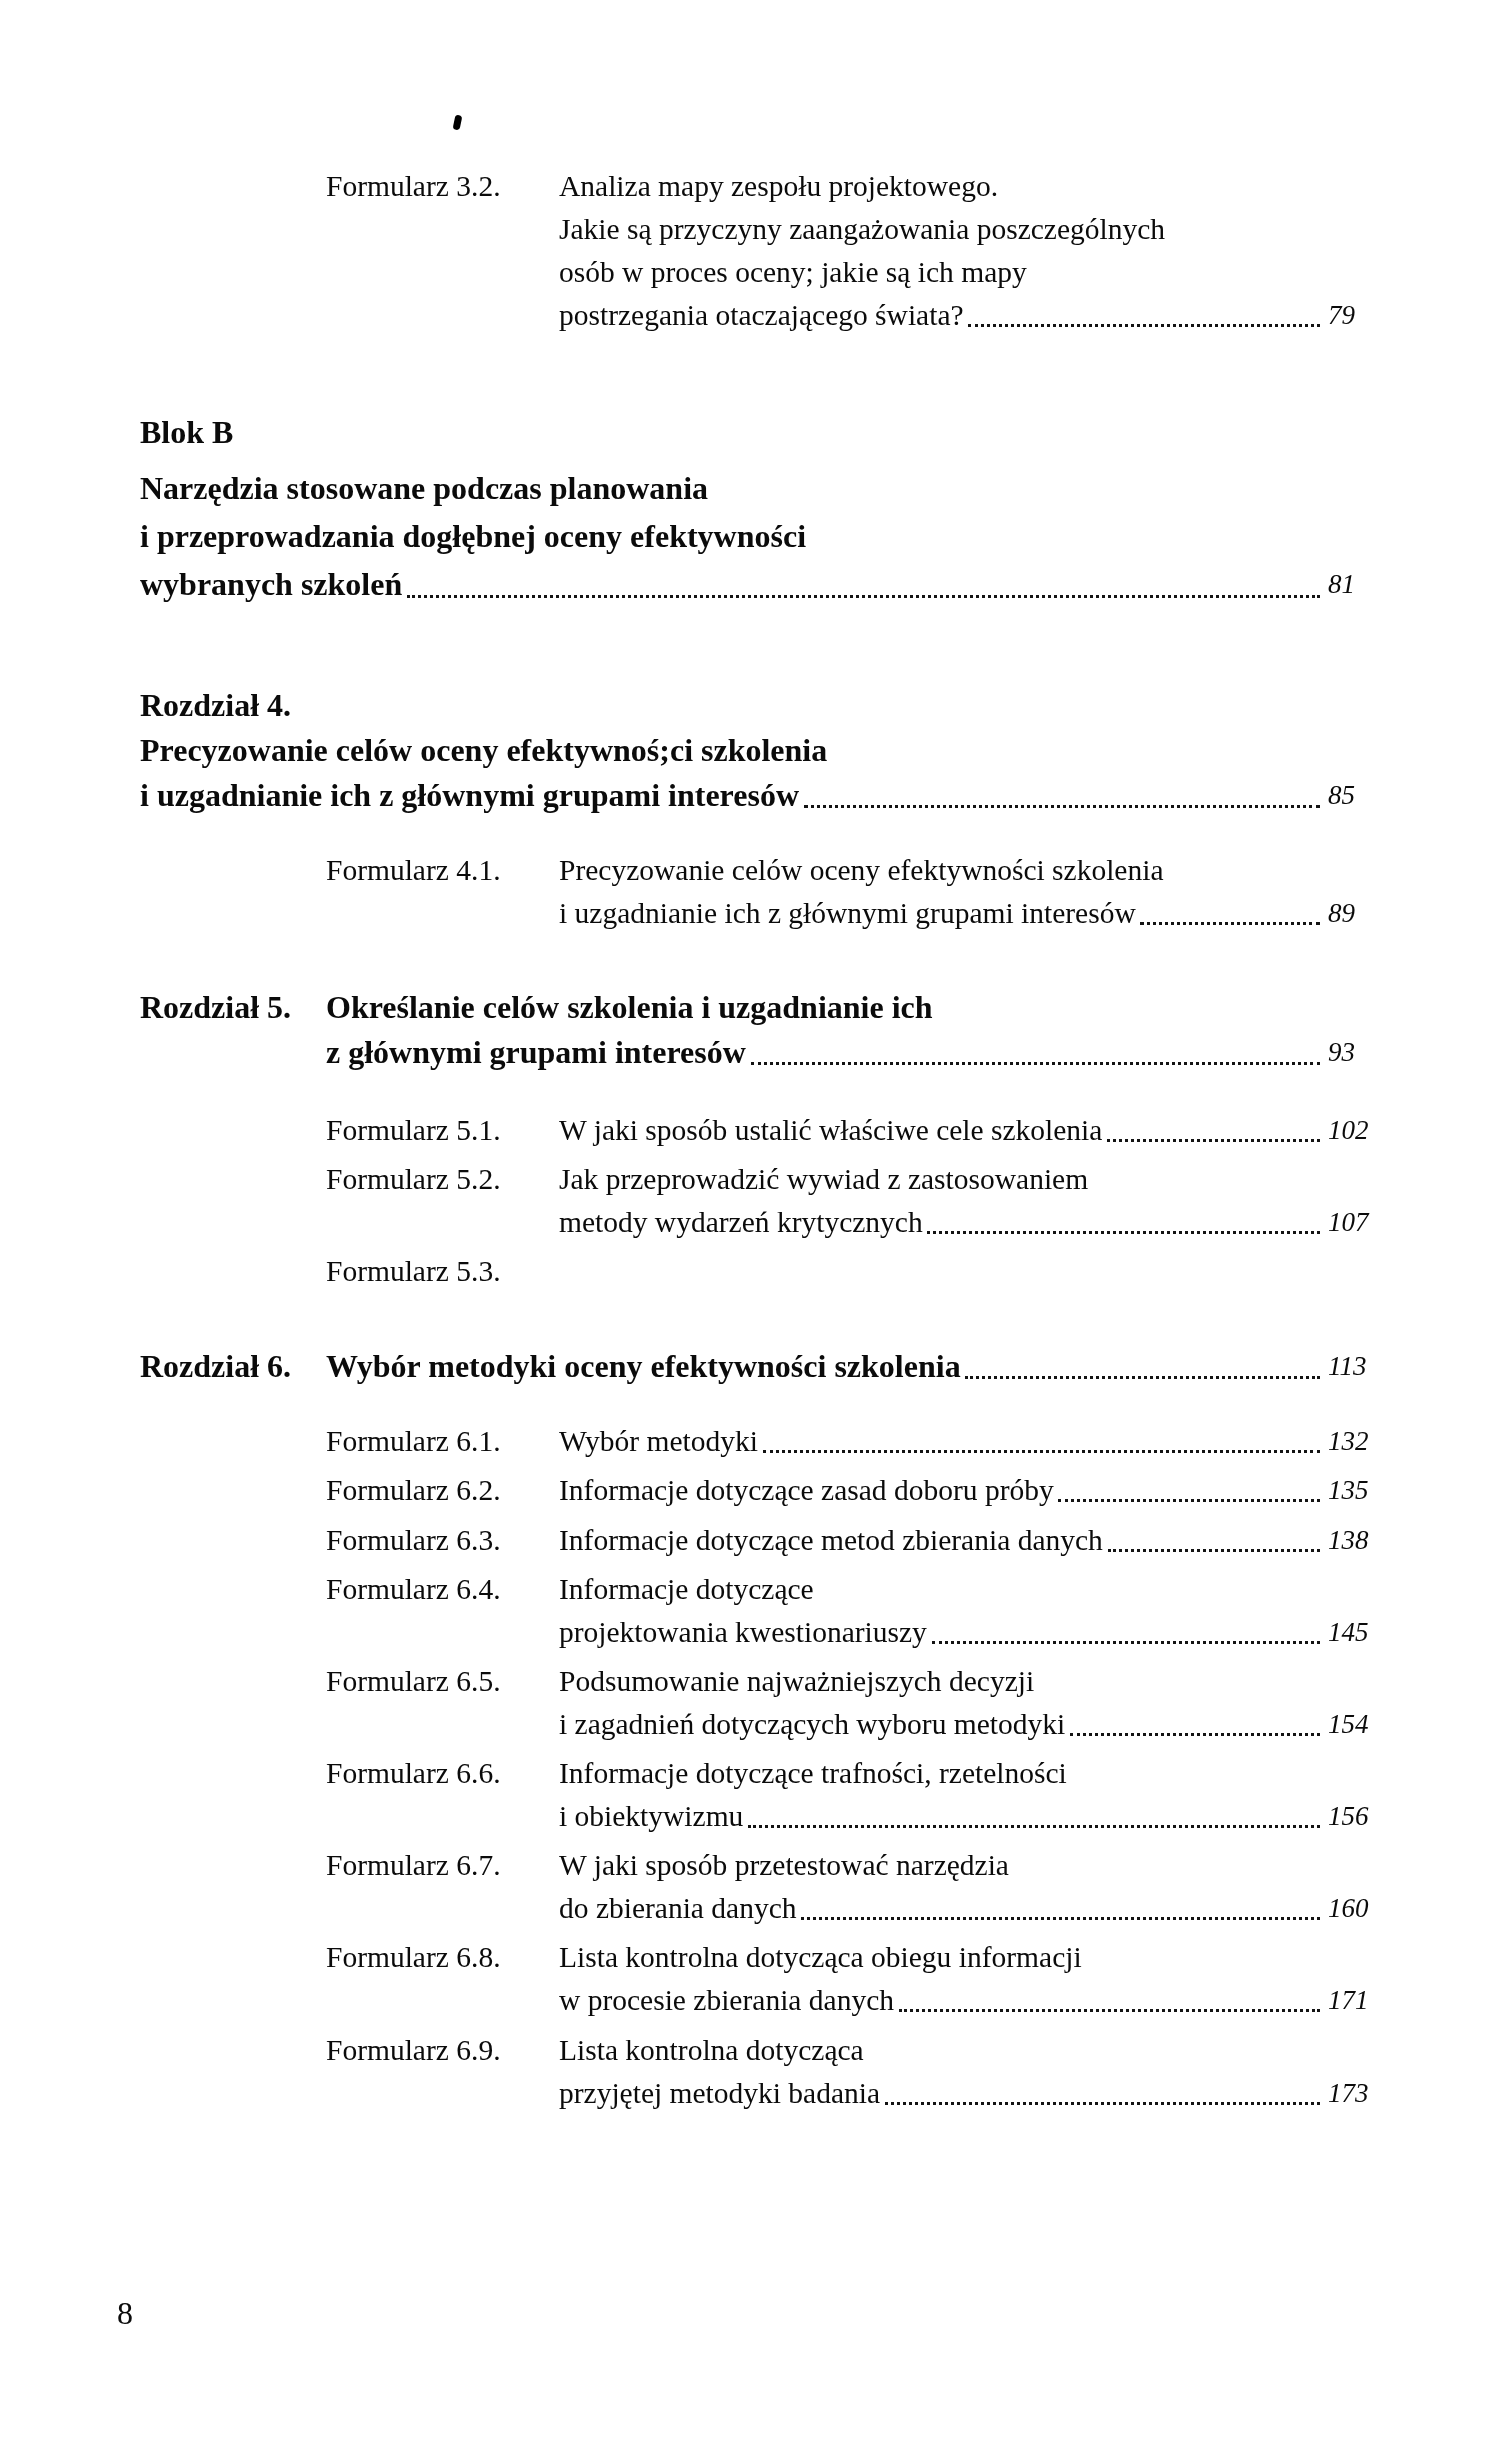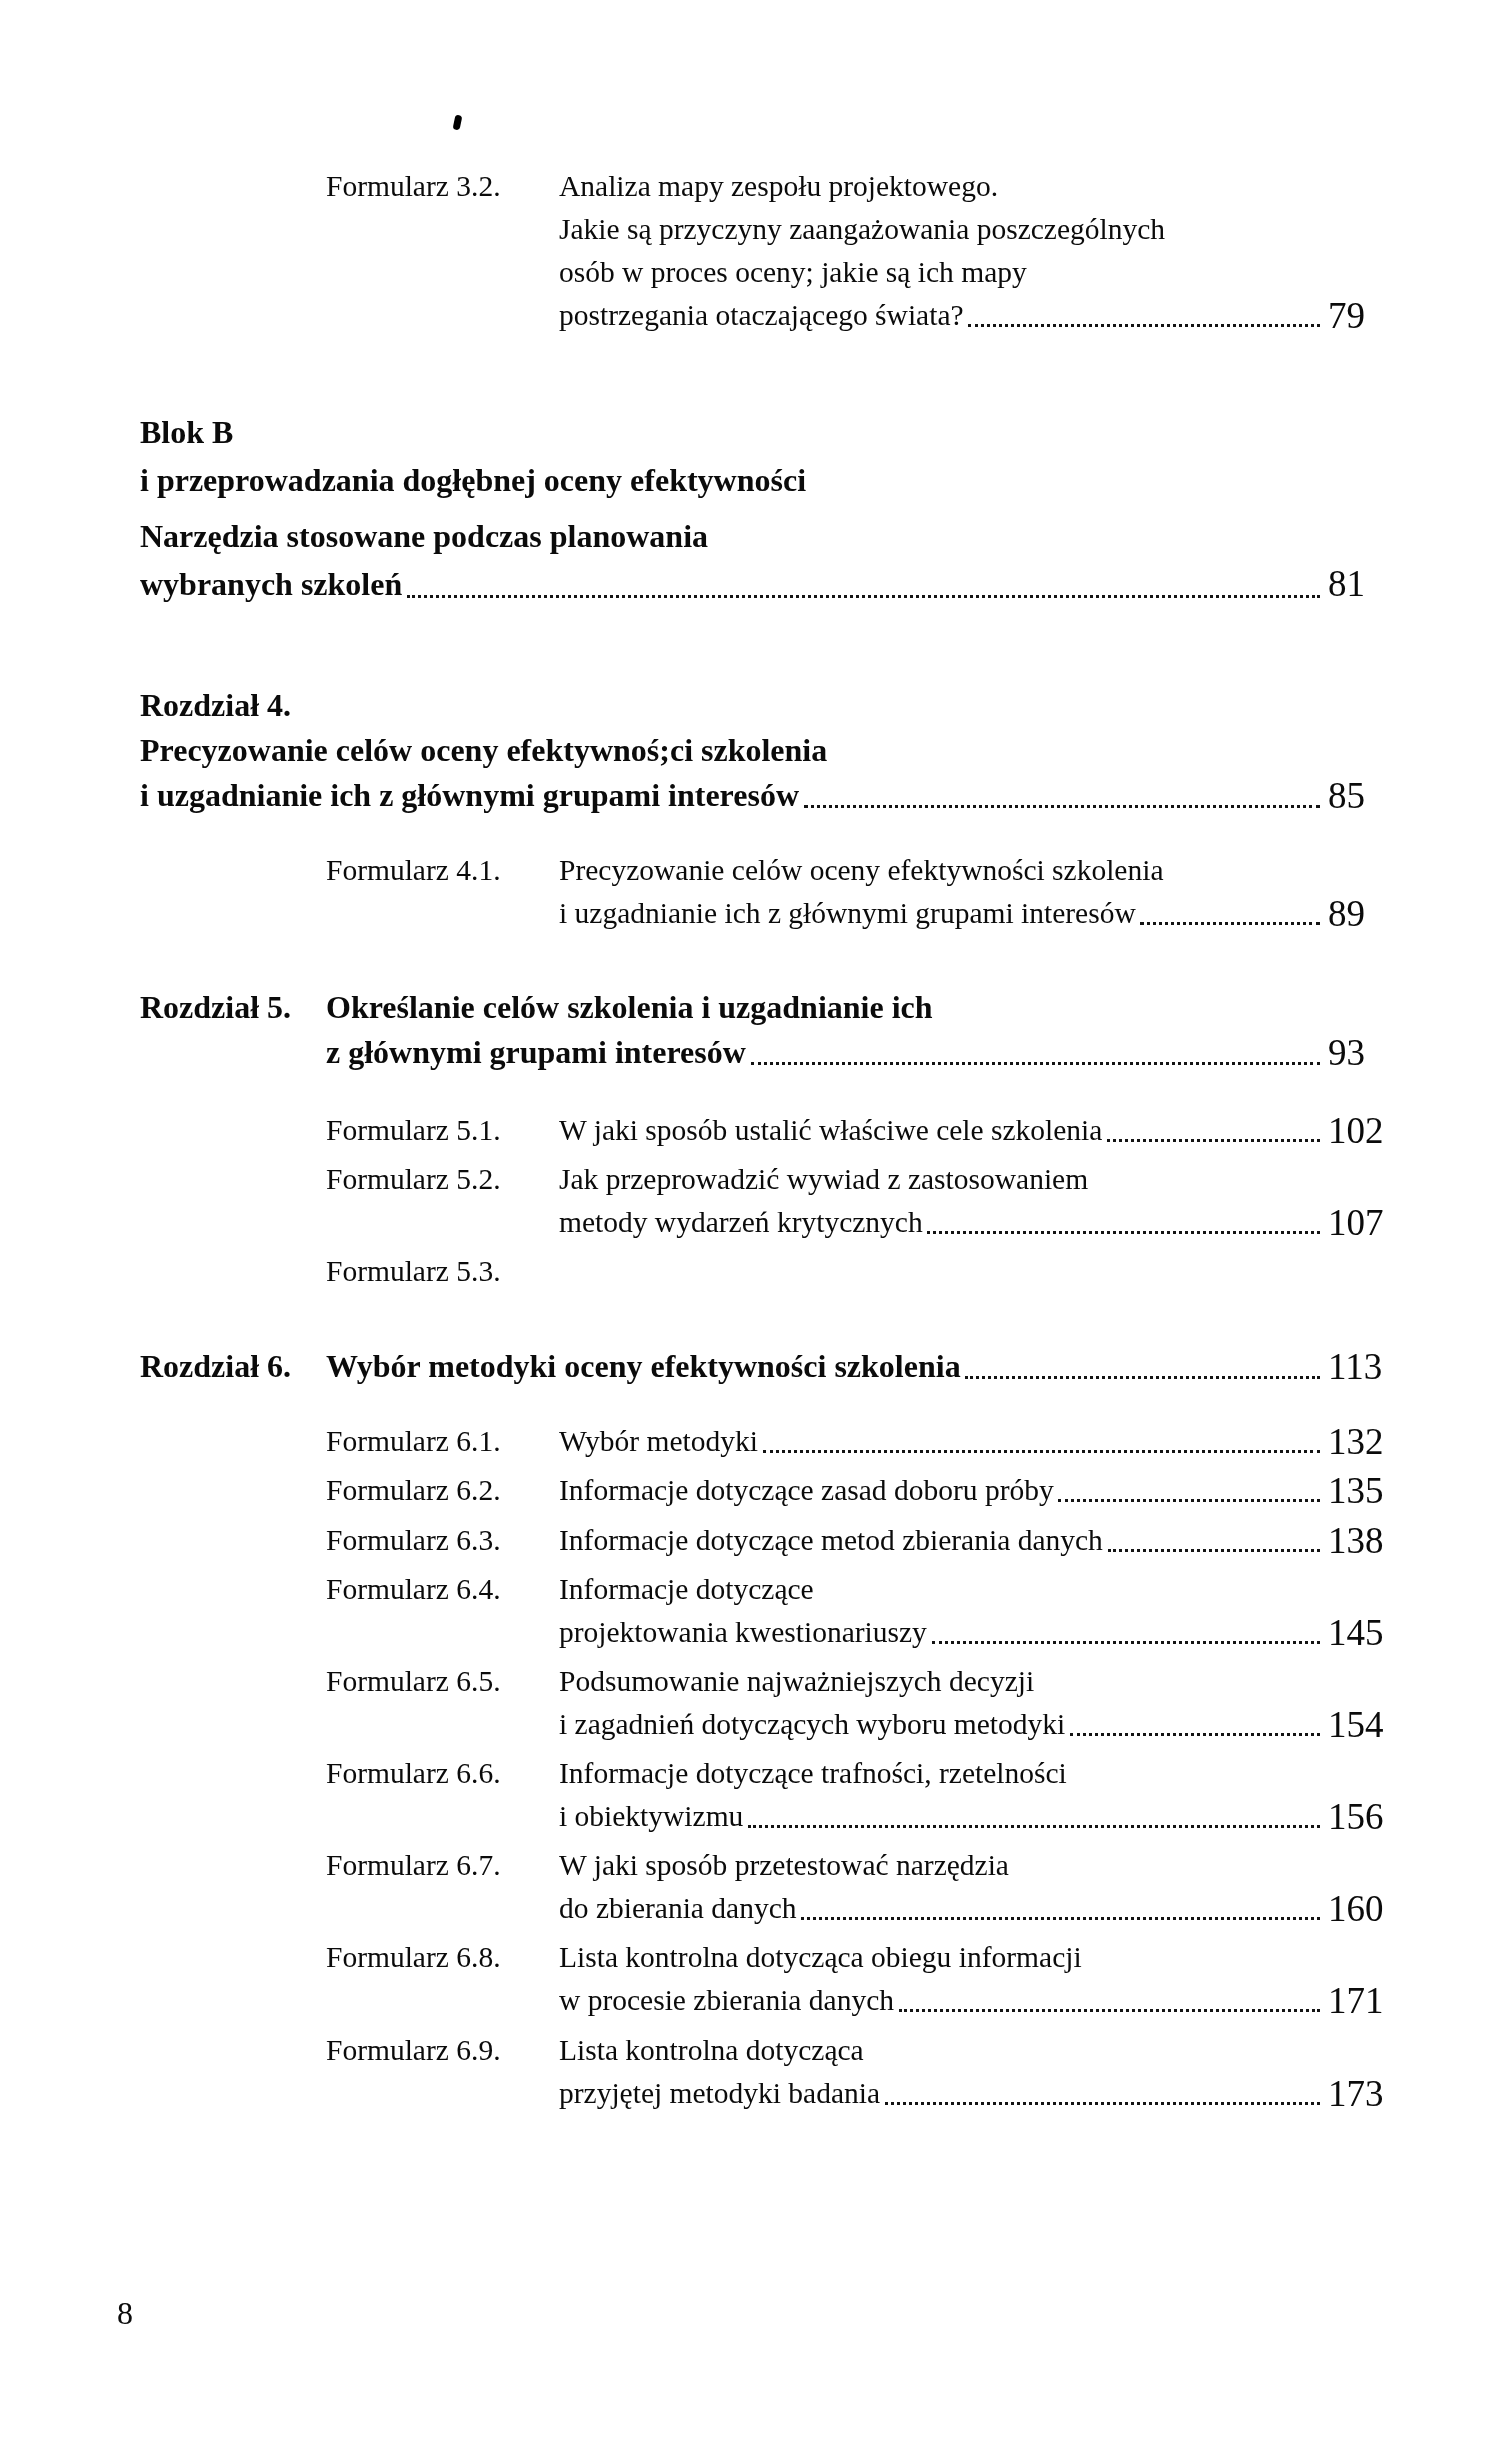--- a/index.html
+++ b/index.html
@@ -56,22 +56,23 @@
     min-width: 28px;
     border-bottom: 3.9px dotted #131313;
     margin: 0 7.8px 10px 4.7px;
     align-self: flex-end;
   }
   .pageno {
     flex: 0 0 auto;
     width: 74px;
     white-space: nowrap;
     font-weight: normal;
-    font-size: 37px;
+    font-size: 27px;
     line-height: inherit;
+    font-style: italic;
   }
 
   .mt8  { margin-top: 6.2px; }
   .mt40 { margin-top: 31px; }
   .mt44 { margin-top: 34px; }
   .mt64 { margin-top: 50px; }
   .mt66 { margin-top: 51px; }
   .mt92 { margin-top: 71px; }
   .mt96 { margin-top: 75px; flex-direction: column; }
   .blok-title-gap { margin-top: 7.8px; }
@@ -102,22 +103,22 @@
           <span class="txt">postrzegania otaczającego świata?</span>
           <span class="leader"></span>
           <span class="pageno">79</span>
         </div>
       </div>
     </div>
 
 
     <div class="blok mt92">
       <div class="title">Blok B</div>
+      <div class="line blok-title-gap">Narzędzia stosowane podczas planowania</div>
       <div class="line">i przeprowadzania dogłębnej oceny efektywności</div>
-      <div class="line blok-title-gap">Narzędzia stosowane podczas planowania</div>
       <div class="line lead">
         <span class="txt">wybranych szkoleń</span>
         <span class="leader"></span>
         <span class="pageno">81</span>
       </div>
     </div>
 
     <div class="entry rozdzial mt96">
       <div class="label">Rozdział 4.</div>
       <div class="desc">

